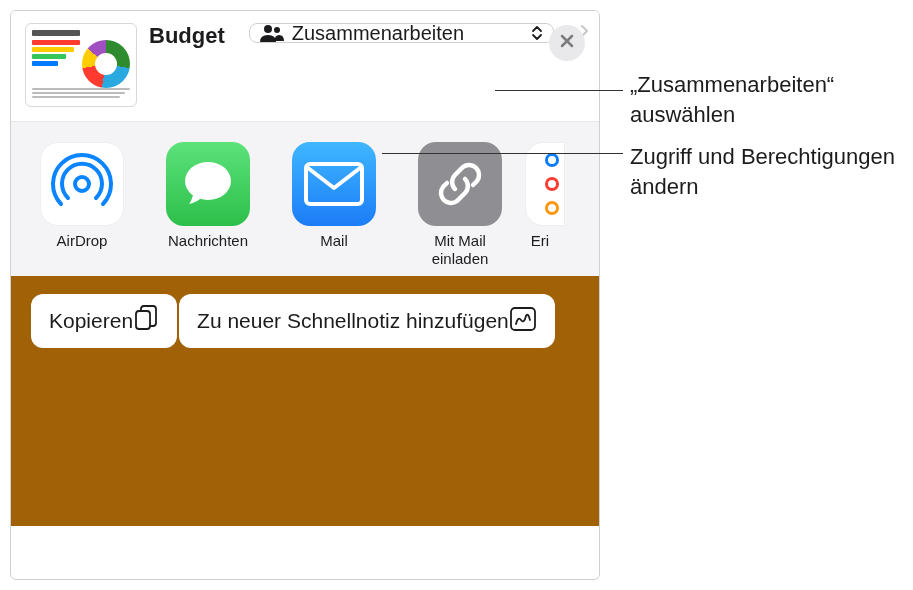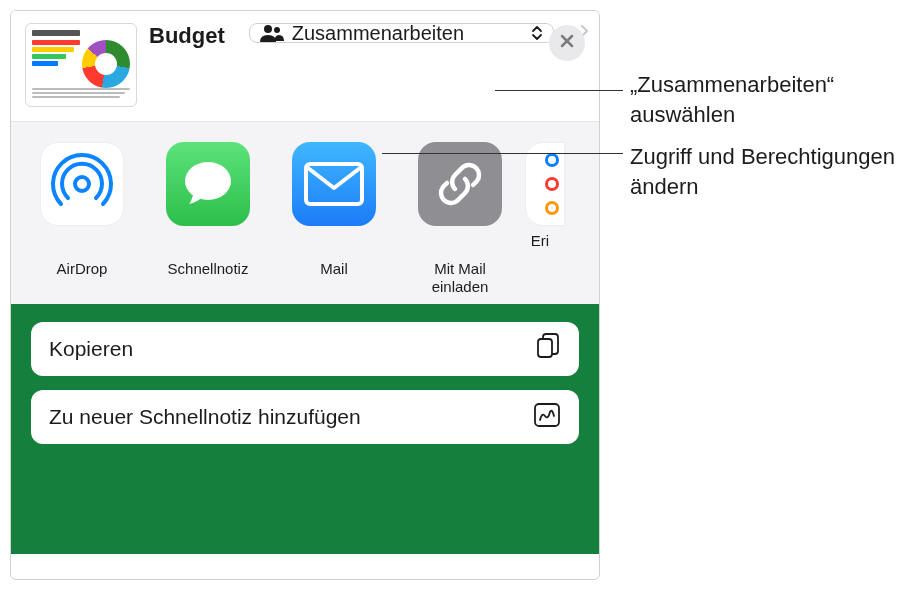--- a/index.html
+++ b/index.html
@@ -144,21 +144,20 @@
       padding: 20px 20px 8px 20px;
       background: #f4f4f6;
       overflow: hidden;
     }
     .share-item {
       display: flex;
       flex-direction: column;
       align-items: center;
       width: 102px;
       cursor: pointer;
-      gap: 28px;
     }
     .share-icon {
       width: 84px;
       height: 84px;
       border-radius: 18px;
       display: flex;
       align-items: center;
       justify-content: center;
       margin-bottom: 6px;
     }
@@ -182,25 +181,24 @@
     }
     .share-item-partial {
       display: flex;
       flex-direction: column;
       align-items: flex-start;
       width: 40px;
       cursor: pointer;
       margin-left: -10px;
     }
     .actions {
-      background: #15803d;
+      background: #a16207;
       padding: 18px 20px 20px 20px;
       display: flex;
-      flex-direction: column;
-      gap: 14px;
+      gap: 2px;
       height: 250px;
     }
     .action-row {
       background: #fff;
       border-radius: 12px;
       height: 54px;
       display: flex;
       align-items: center;
       justify-content: space-between;
       padding: 0 18px;
@@ -302,21 +300,21 @@
       <div class="share-label">AirDrop</div>
     </div>
 
     <div class="share-item">
       <div class="share-icon messages-bg">
         <svg width="58" height="58" viewBox="0 0 58 58">
           <ellipse cx="29" cy="26" rx="23" ry="19" fill="#fff"></ellipse>
           <path d="M 14 40 Q 12 47 10 49 Q 18 47 22 43" fill="#fff"></path>
         </svg>
       </div>
-      <div class="share-label">Schnellnotiz</div>
+      <div class="share-label">Nachrichten</div>
     </div>
 
     <div class="share-item">
       <div class="share-icon mail-bg">
         <svg width="60" height="44" viewBox="0 0 60 44">
           <rect x="2" y="2" width="56" height="40" rx="4" fill="none" stroke="#fff" stroke-width="4"></rect>
           <path d="M 4 6 L 30 26 L 56 6" fill="none" stroke="#fff" stroke-width="4" stroke-linecap="round" stroke-linejoin="round"></path>
         </svg>
       </div>
       <div class="share-label">Mail</div>

